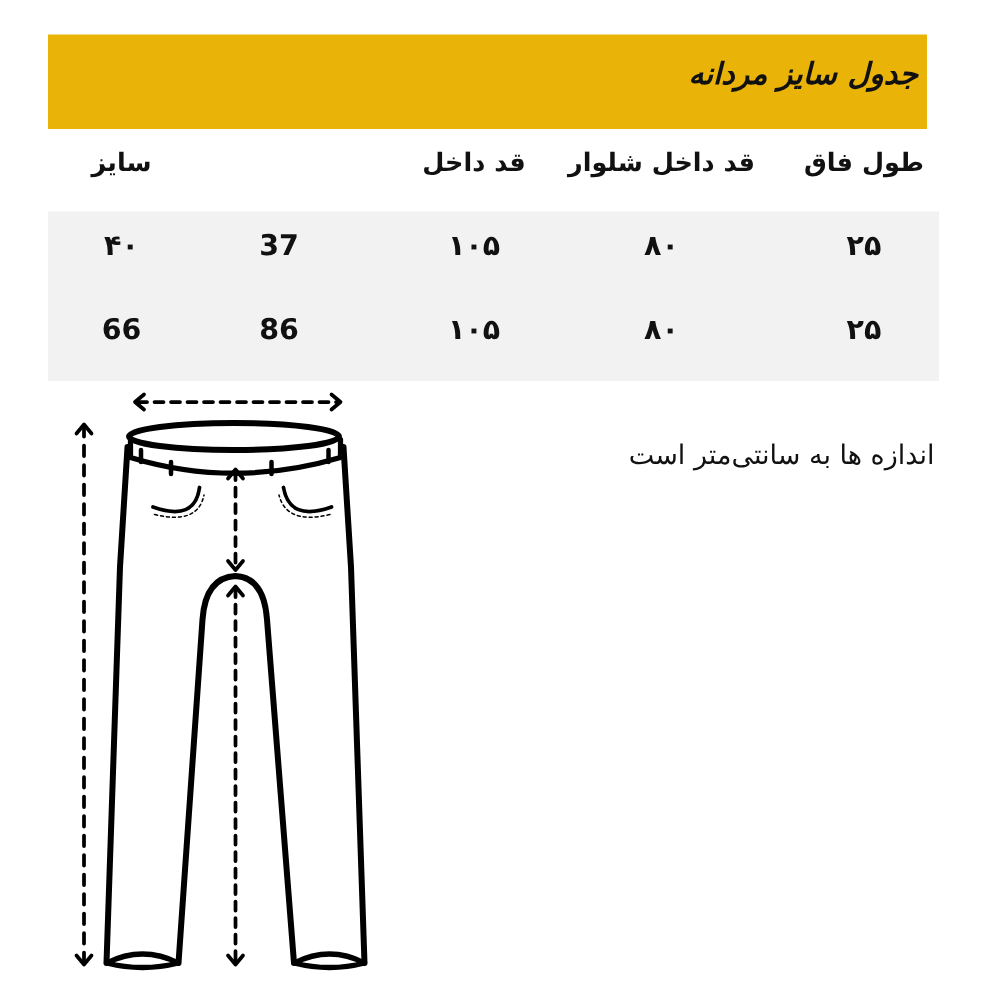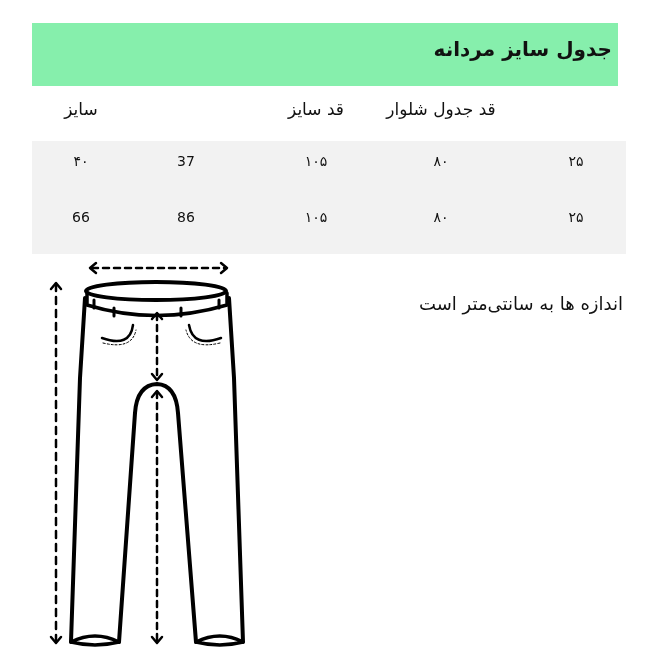--- a/index.html
+++ b/index.html
@@ -1,46 +1,47 @@
 <!DOCTYPE html>
 <html><head>
   <meta charset="utf-8">
   <style>
     html, body { margin:0; padding:0; background:#ffffff; }
     body { width:657px; height:657px; position:relative; overflow:hidden;
            font-family: "DejaVu Sans", sans-serif; color:#111; }
     .title-bar { position:absolute; left:32px; top:23px; width:586px; height:63px;
-                 background:#86efac; direction:rtl; }
+                 background:#eab308; direction:rtl;font-style:italic; }
     .title-bar span { position:absolute; right:6px; top:14px; font-size:20px; font-weight:bold; }
     .header-row { position:absolute; left:32px; top:86px; width:594px; height:55px; direction:rtl; }
     .data-rows { position:absolute; left:32px; top:141px; width:594px; height:113px;
                  background:#f2f2f2; direction:rtl; }
-    .cell { position:absolute; text-align:center; font-weight:normal; white-space:nowrap; }
+    .cell { position:absolute; text-align:center; font-weight:bold; white-space:nowrap; }
     .header-row .cell { top:13px; font-size:17px; }
-    .data-rows .cell { font-size:14px; }
+    .data-rows .cell { font-size:19px; }
     .c1 { right:0px; width:100px; }
     .c2 { right:110px; width:150px; }
     .c3 { right:255px; width:110px; }
     .c4 { right:365px; width:150px; }
     .c5 { right:500px; width:90px; }
     .r1 { top:12px; }
     .r2 { top:68px; }
     .note { position:absolute; right:34px; top:293px; font-size:18px; direction:rtl; }
     .pants { position:absolute; left:40px; top:258px; }
   </style>
 </head>
 <body>
 
 <div class="title-bar">
   <span>جدول سایز مردانه</span>
 </div>
 
 <div class="header-row">
-  <div class="cell c2">قد جدول شلوار</div>
-  <div class="cell c3">قد سایز</div>
+  <div class="cell c1">طول فاق</div>
+  <div class="cell c2">قد داخل شلوار</div>
+  <div class="cell c3">قد داخل</div>
   <div class="cell c5">سایز</div>
 </div>
 
 <div class="data-rows">
   <div>
     <div class="cell c1 r1">۲۵</div>
     <div class="cell c2 r1">۸۰</div>
     <div class="cell c3 r1">۱۰۵</div>
     <div class="cell c4 r1">37</div>
     <div class="cell c5 r1">۴۰</div>

